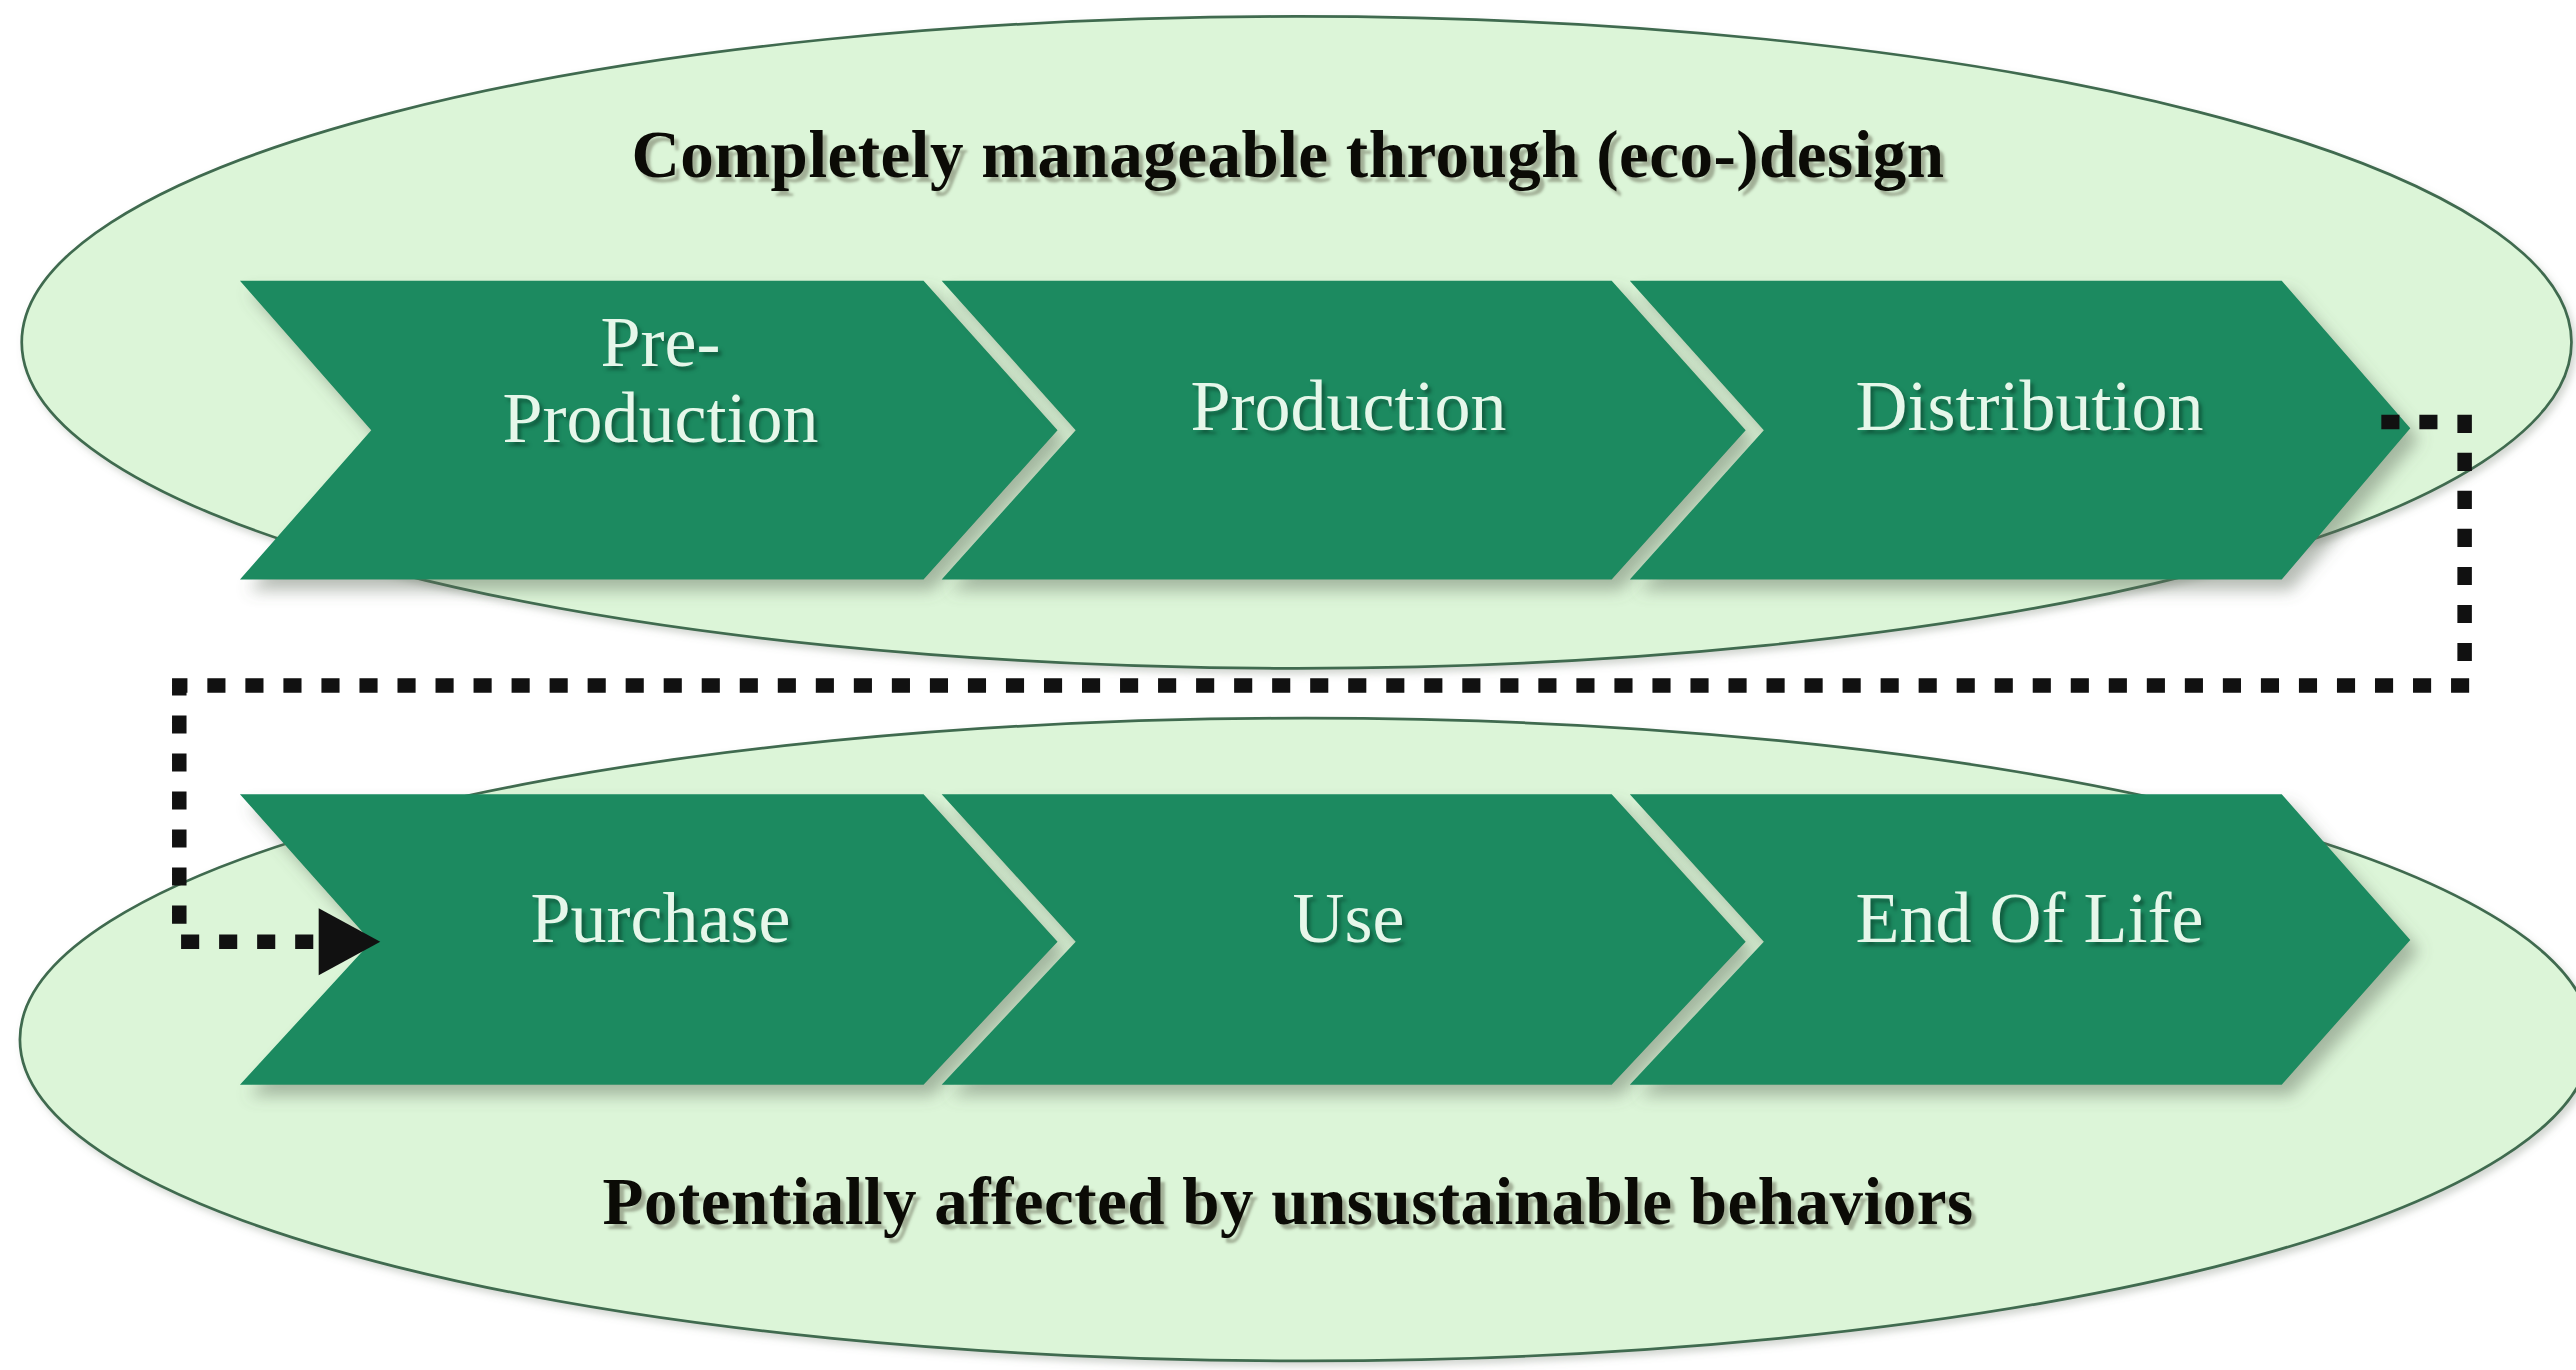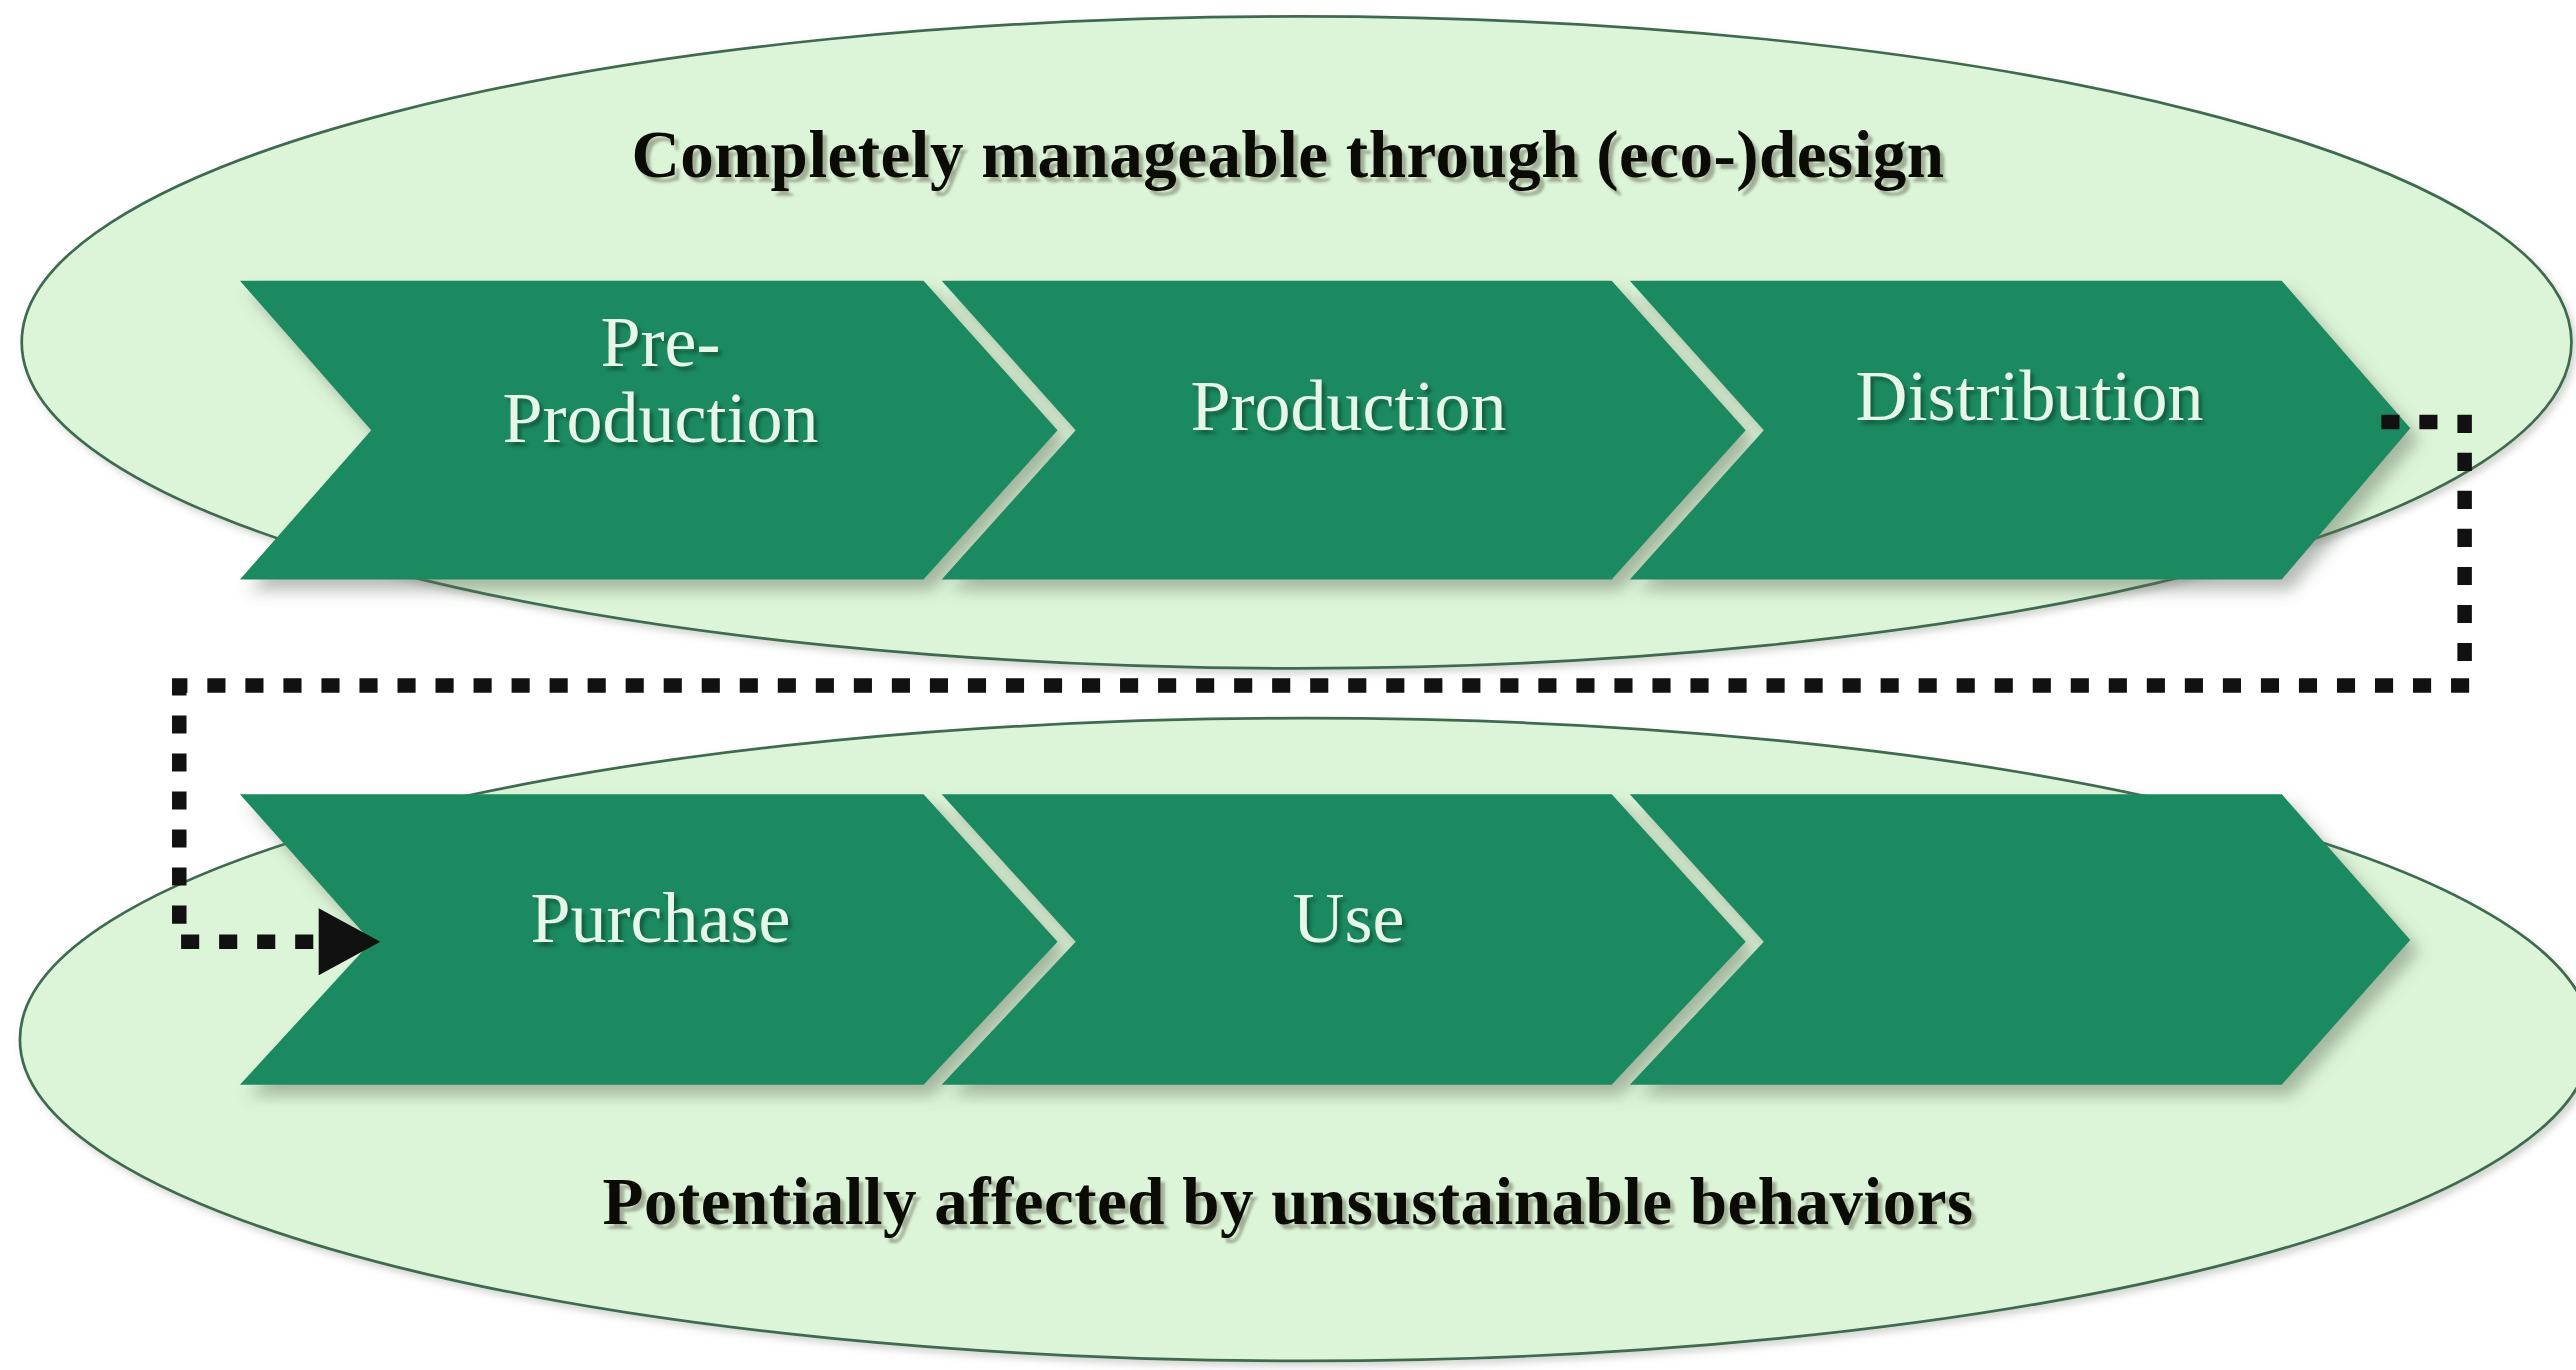--- a/index.html
+++ b/index.html
@@ -122,21 +122,22 @@
 
   <div class="band-label" id="caption-top">Completely manageable through (eco-)design</div>
 
   <div class="band-label" id="caption-bottom">Potentially affected by unsustainable behaviors</div>
 
   <div class="chev-label" style="left:389px; top:304px; width:543px;">Pre-
 Production</div>
 
   <div class="chev-label" style="left:1077px; top:368px; width:543px;">Production</div>
 
-  <div class="chev-label" style="left:1767px; top:358px; width:525px;">Distribution</div>
+  <div class="chev-label" style="left:1767px; top:368px; width:525px;">Distribution</div>
 
   <div class="chev-label" style="left:1077px; top:880px; width:543px;">Use</div>
 
   <div class="chev-label" style="left:389px; top:880px; width:543px;">Purchase</div>
 
+  <div class="chev-label" style="left:1767px; top:880px; width:525px;">End Of Life</div>
 
 </div>
 
 
 </body></html>

